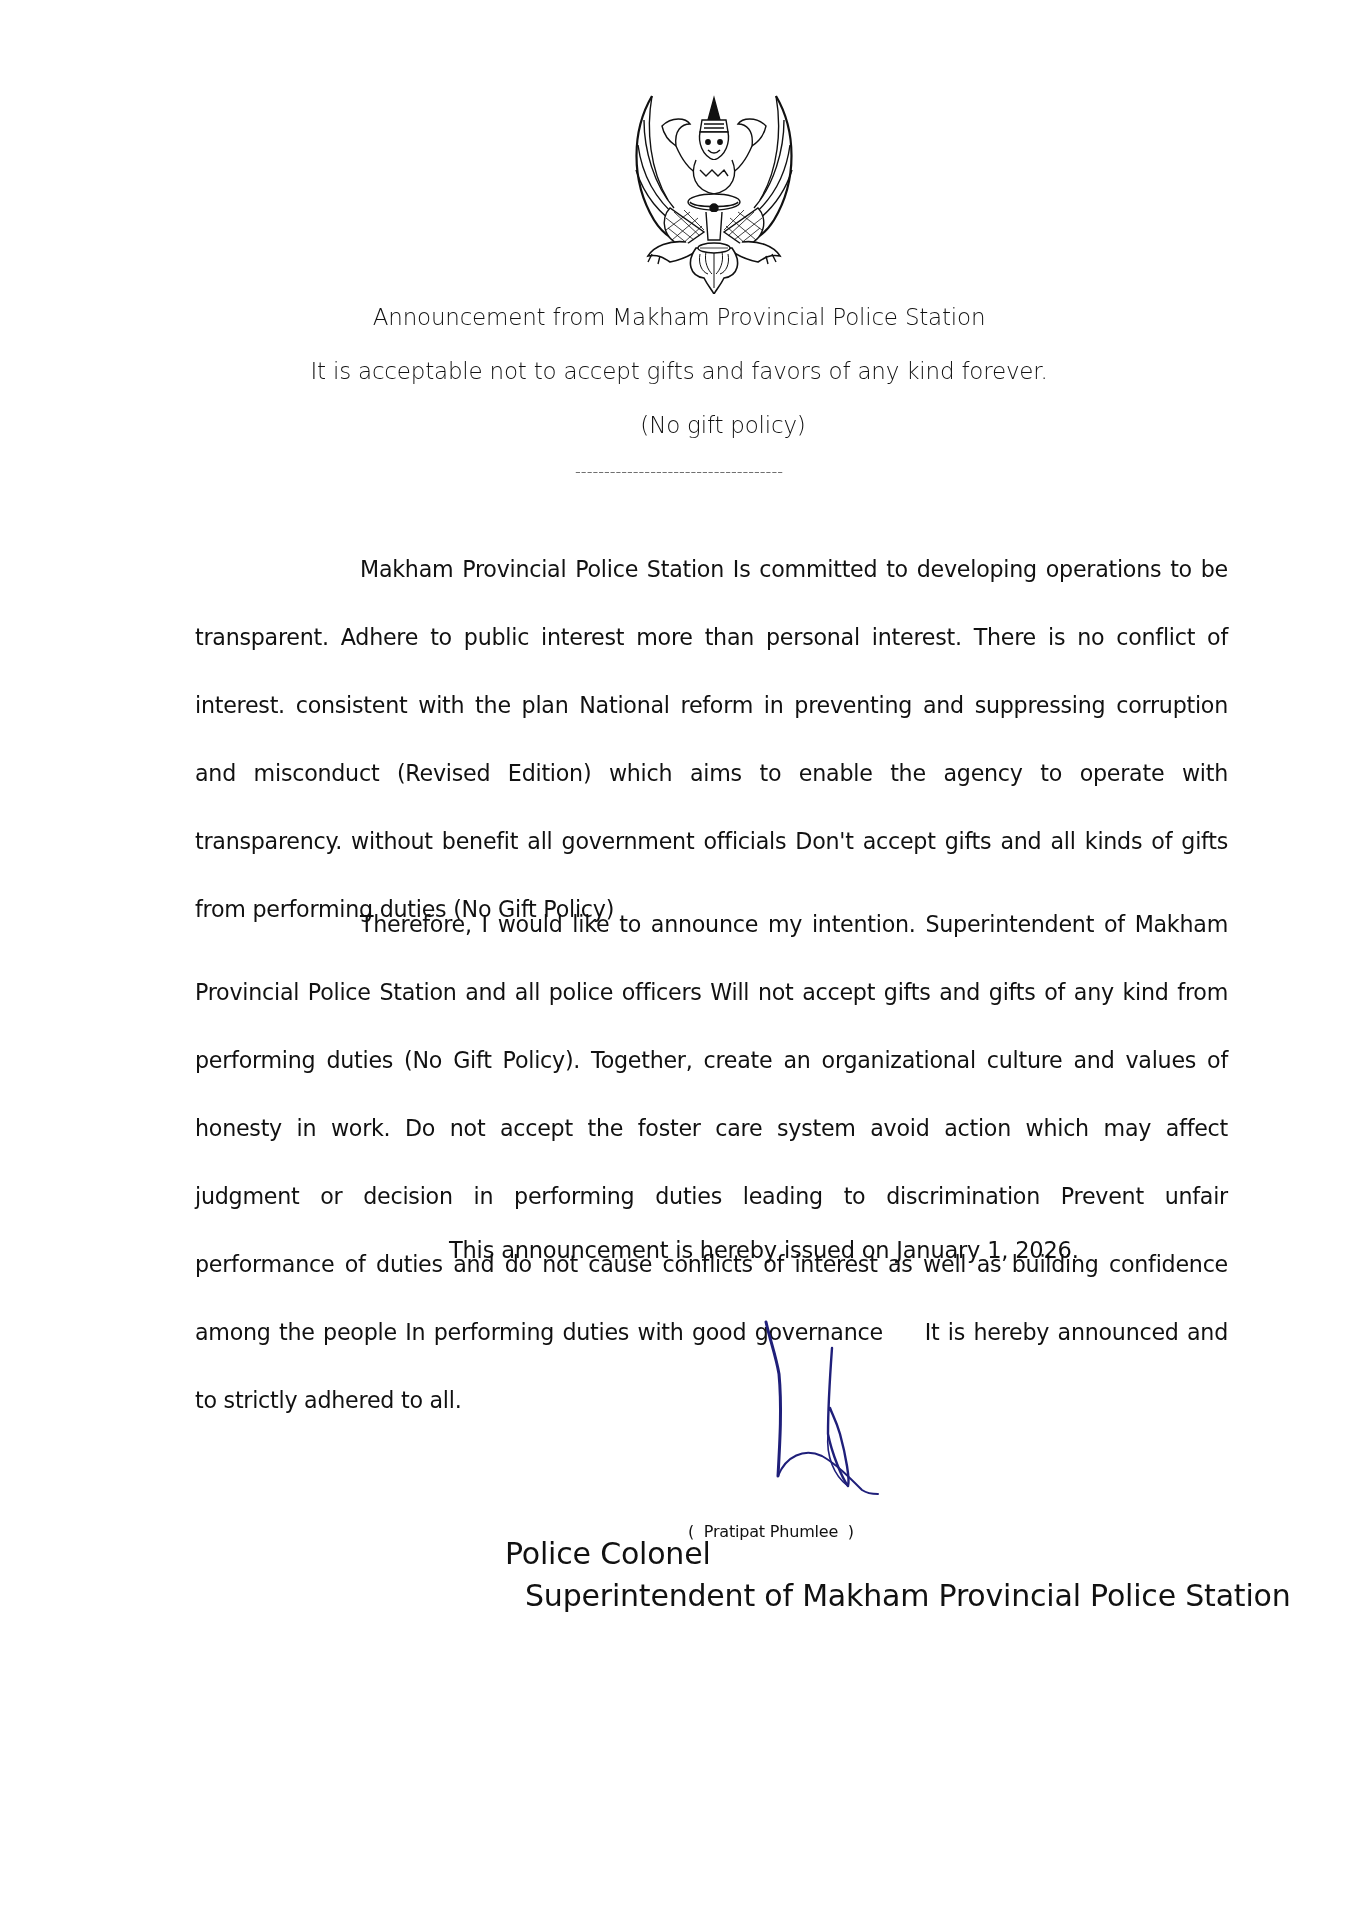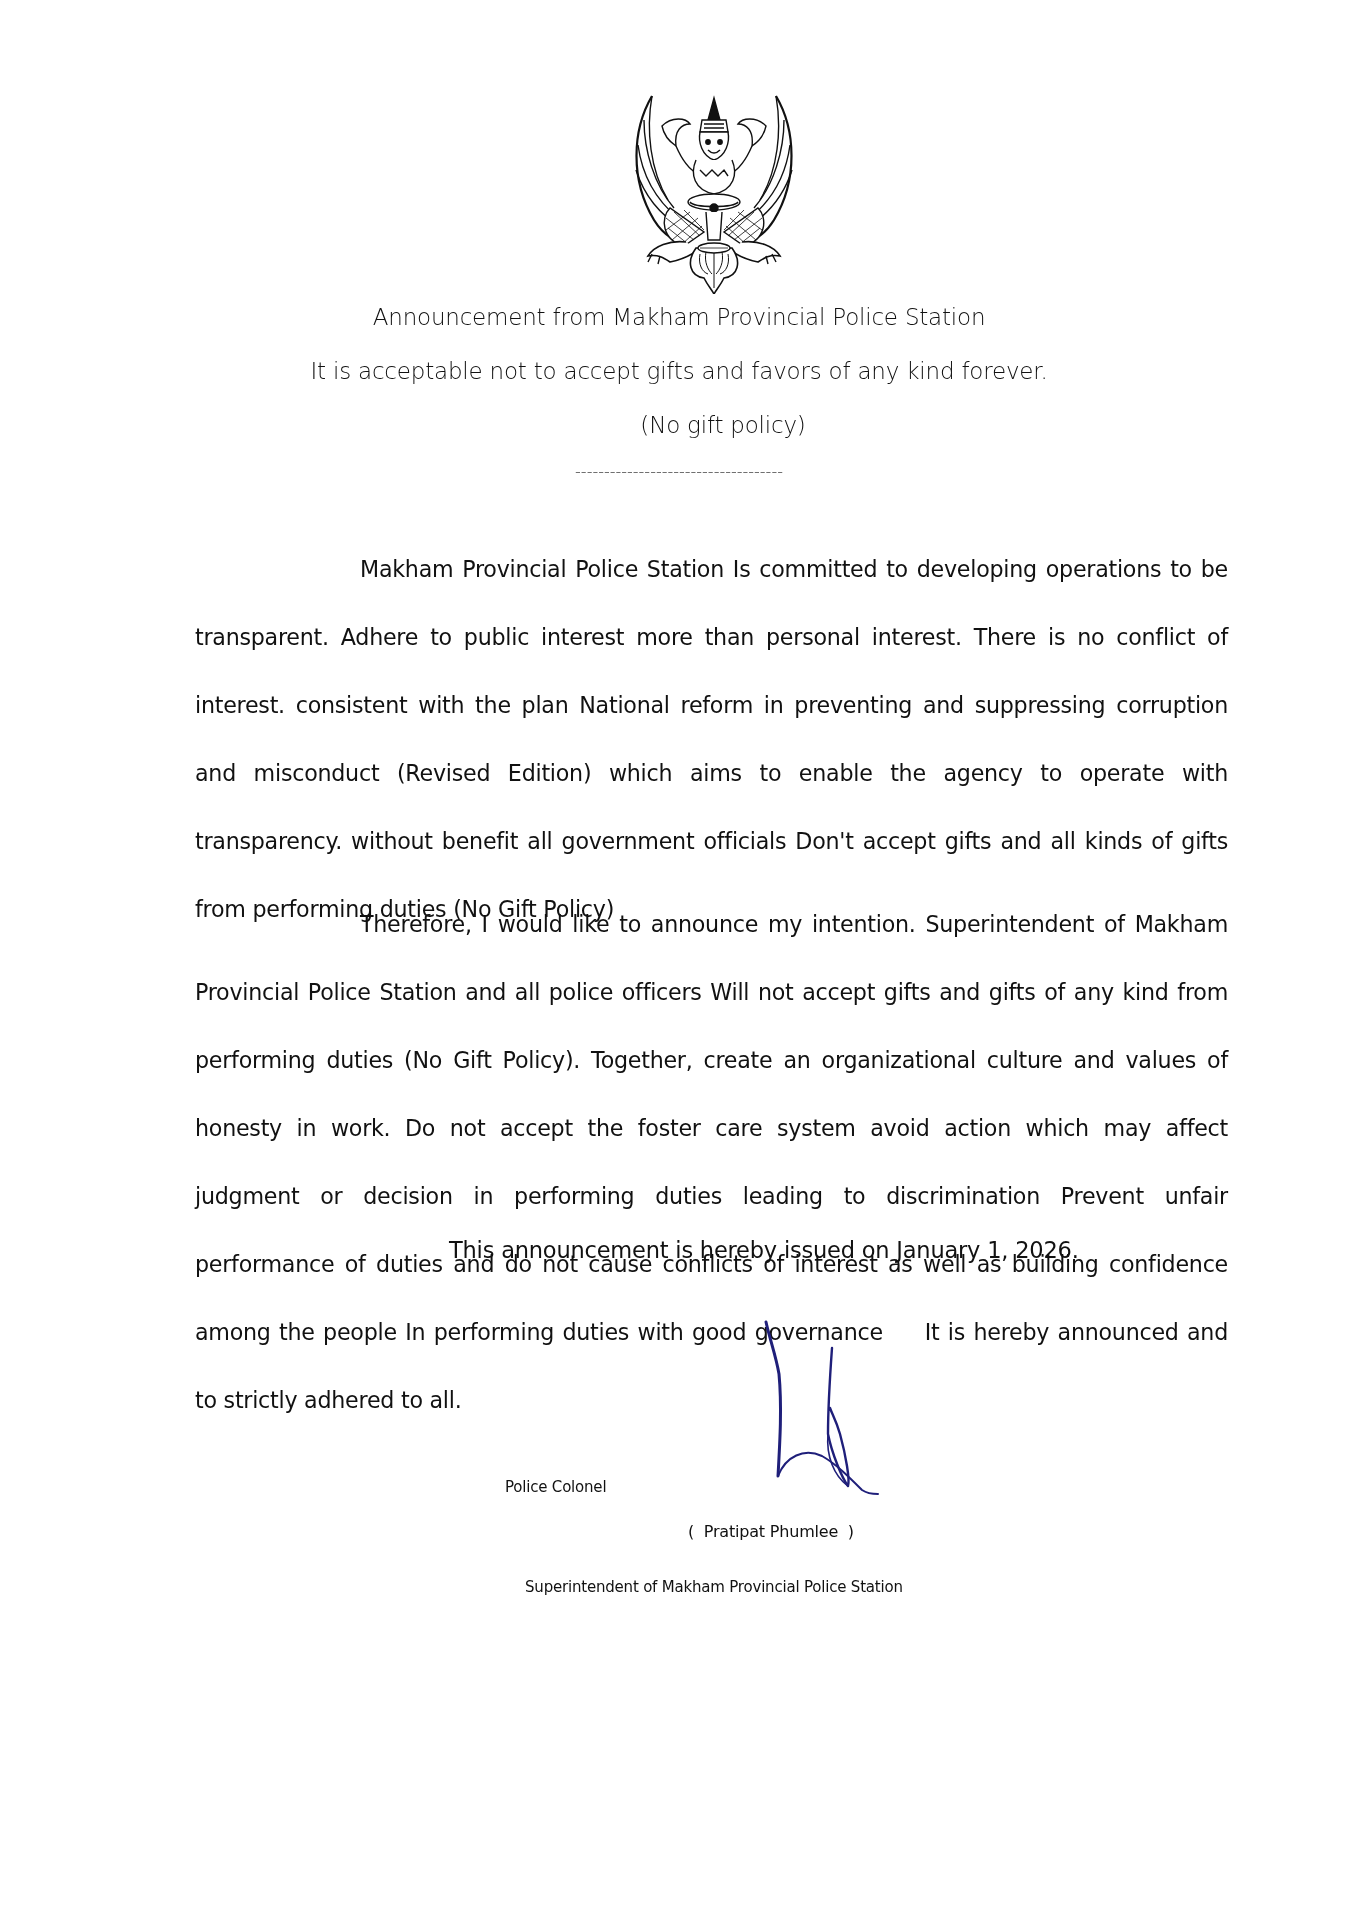--- a/index.html
+++ b/index.html
@@ -79,38 +79,38 @@
       left: 756px;
       top: 1316px;
       width: 130px;
       height: 190px;
     }
     .signature svg { width: 100%; height: 100%; display: block; }
 
     .rank {
       position: absolute;
       left: 505px;
-      top: 1478px;
-      font-size: 15px;
+      top: 1536px;
+      font-size: 30px;
       white-space: nowrap;
       letter-spacing: -0.2px;
     }
     .name-line {
       position: absolute;
       left: 688px;
       top: 1522px;
       font-size: 16px;
       white-space: pre;
       letter-spacing: -0.2px;
     }
     .position-line {
       position: absolute;
       left: 525px;
       top: 1578px;
-      font-size: 15px;
+      font-size: 30px;
       white-space: nowrap;
       letter-spacing: -0.2px;
     }
   </style>
 </head>
 <body>
 
 <div class="page">
 
   <div class="emblem">

